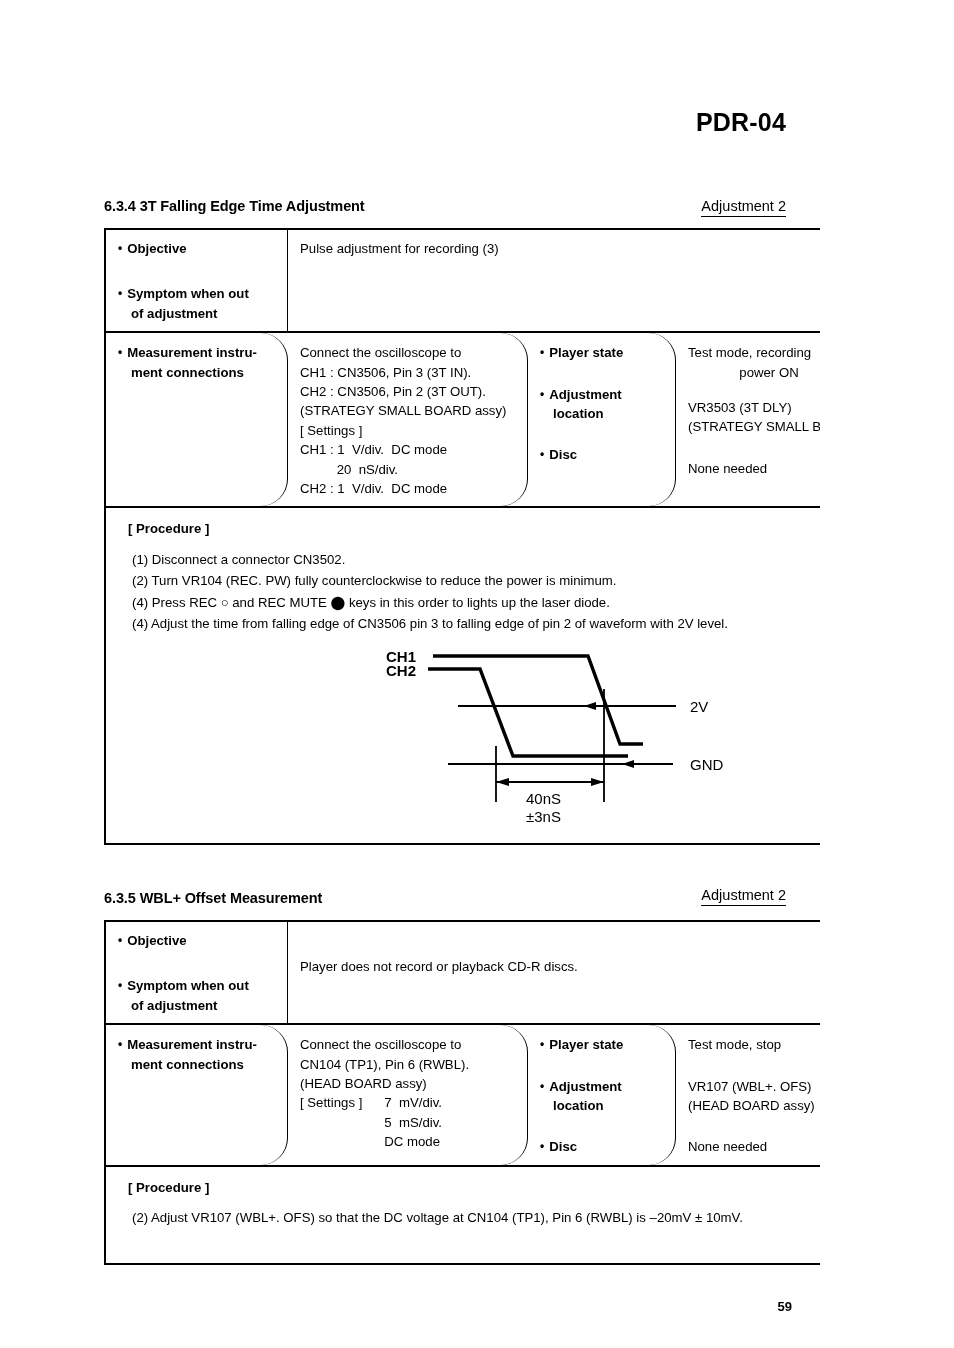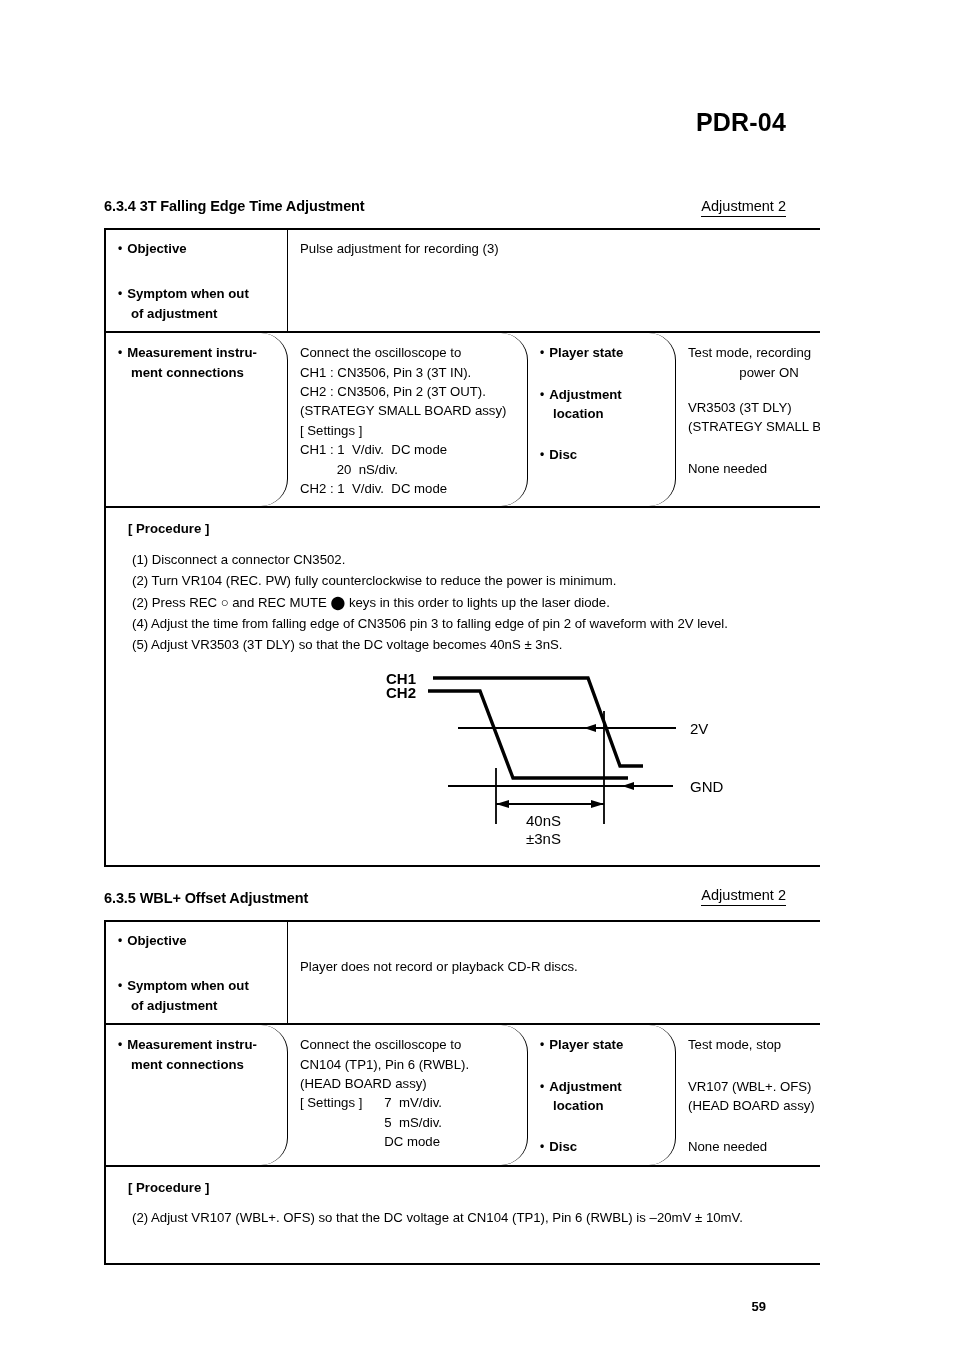--- a/index.html
+++ b/index.html
@@ -139,21 +139,21 @@
   
   .figure {
     position: relative;
     height: 195px;
   }
   .figure svg { display: block; }
 
   
   .page-num {
     position: absolute;
-    right: 54px;
+    right: 28px;
     bottom: 34px;
     font-size: 13px;
     font-weight: bold;
   }
 </style>
 </head>
 <body>
 
 <div class="page">
 
@@ -208,23 +208,22 @@
         <div class="txt-line">(STRATEGY SMALL BOARD assy)</div>
         <div class="gap-md"></div>
         <div class="txt-line">None needed</div>
       </div>
     </div>
 
     <div class="proc">
       <div class="proc-title">[ Procedure ]</div>
       <div class="proc-item">(1) Disconnect a connector CN3502.</div>
       <div class="proc-item">(2) Turn VR104 (REC. PW) fully counterclockwise to reduce the power is minimum.</div>
-      <div class="proc-item">(2) Press REC ○ and REC MUTE ⬤ keys in this order to lights up the laser diode.</div>
+      <div class="proc-item">(4) Press REC ○ and REC MUTE ⬤ keys in this order to lights up the laser diode.</div>
       <div class="proc-item">(4) Adjust the time from falling edge of CN3506 pin 3 to falling edge of pin 2 of waveform with 2V level.</div>
-      <div class="proc-item">(5) Adjust VR3503 (3T DLY) so that the DC voltage becomes 40nS ± 3nS.</div>
 
       <div class="figure">
         <svg width="790" height="195" viewBox="0 0 790 195">
 
           <polyline points="305,22 460,22 492,110 515,110" fill="none" stroke="#000" stroke-width="3.4"></polyline>
 
           <polyline points="300,35 352,35 385,122 500,122" fill="none" stroke="#000" stroke-width="3.4"></polyline>
 
           <text x="258" y="28" font-family="Liberation Sans, sans-serif" font-size="15" font-weight="bold">CH1</text>
           <text x="258" y="42" font-family="Liberation Sans, sans-serif" font-size="15" font-weight="bold">CH2</text>
@@ -247,21 +246,21 @@
           <polygon points="368,148 381,144 381,152" fill="#000"></polygon>
           <polygon points="476,148 463,144 463,152" fill="#000"></polygon>
 
           <text x="398" y="170" font-family="Liberation Sans, sans-serif" font-size="15">40nS</text>
           <text x="398" y="188" font-family="Liberation Sans, sans-serif" font-size="15">±3nS</text>
         </svg>
       </div>
     </div>
   </div>
 
-  <div class="section-head" style="top:890px;">6.3.5 WBL+ Offset Adjustment</div>
+  <div class="section-head" style="top:890px;">6.3.5 WBL+ Offset Measurement</div>
   <div class="adj-tag" style="top:887px;">Adjustment 2</div>
 
   <div class="tbl" style="top:920px;">
 
     <div class="row sep-bottom">
       <div class="cell c-label vline">
         <div class="bullet-line">Objective</div>
         <div class="gap-lg"></div>
         <div class="bullet-line">Symptom when out</div>
         <div class="sub-line">of adjustment</div>

